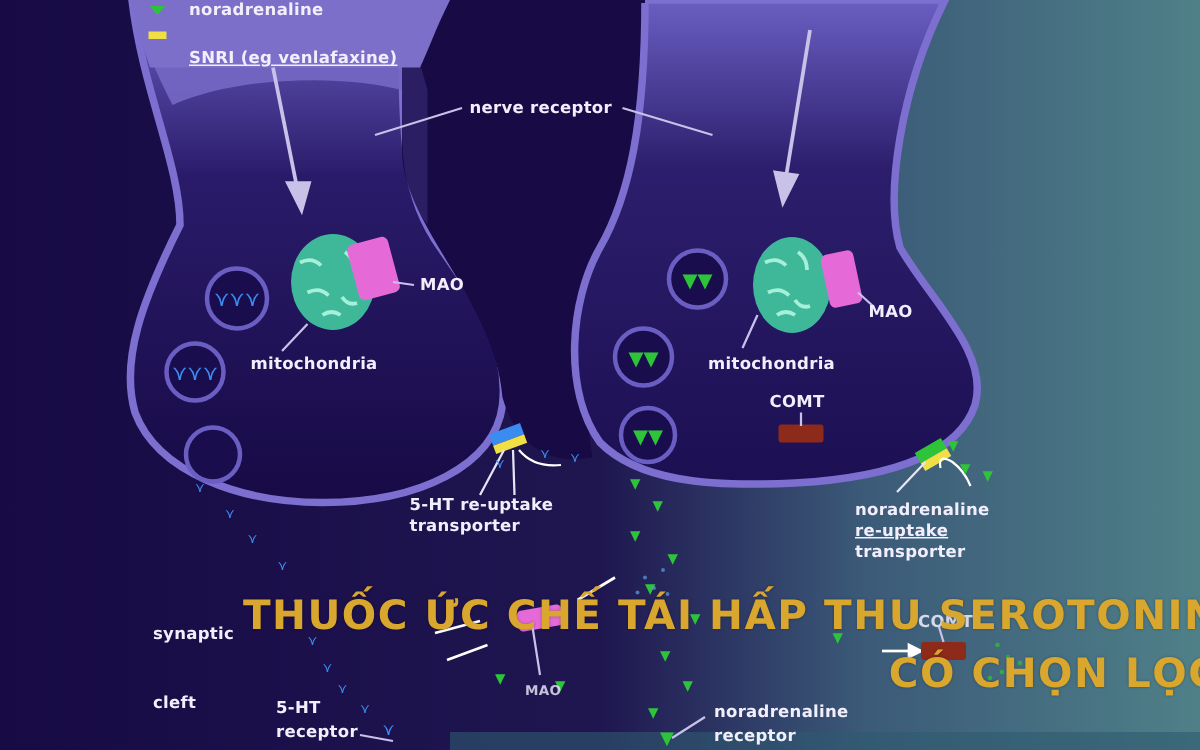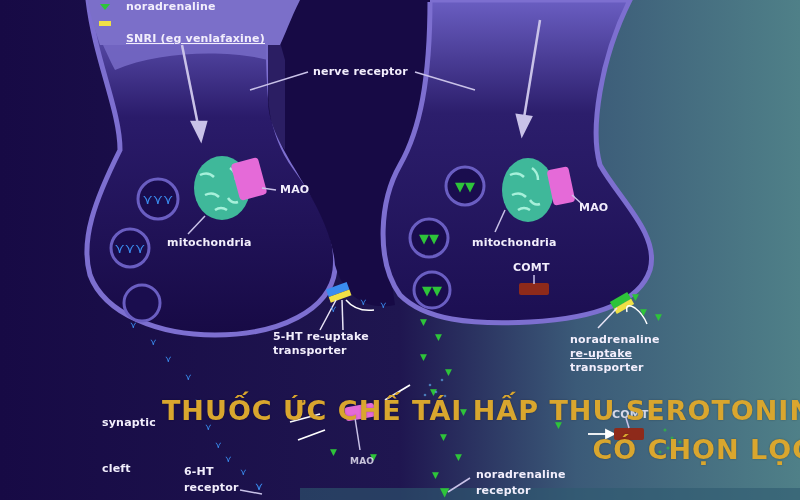--- a/index.html
+++ b/index.html
@@ -206,21 +206,21 @@
 <div class="lbl" style="left:273px;top:330px;">5-HT re-uptake</div>
 <div class="lbl" style="left:273px;top:344px;">transporter</div>
 
 <div class="lbl" style="left:570px;top:333px;">noradrenaline</div>
 <div class="lbl" style="left:570px;top:347px;text-decoration:underline;">re-uptake</div>
 <div class="lbl" style="left:570px;top:361px;">transporter</div>
 
 <div class="lbl" style="left:102px;top:416px;">synaptic</div>
 <div class="lbl" style="left:102px;top:446px;margin-top:16px;">cleft</div>
 
-<div class="lbl" style="left:184px;top:465px;">6-HT</div>
+<div class="lbl" style="left:184px;top:465px;">5-HT</div>
 <div class="lbl" style="left:184px;top:481px;">receptor</div>
 
 <div class="lbl" style="left:476px;top:468px;">noradrenaline</div>
 <div class="lbl" style="left:476px;top:484px;">receptor</div>
 
 <div class="lbl" style="left:612px;top:408px;opacity:0.85;">COMT</div>
 <div class="lbl" style="left:350px;top:455px;font-size:9px;opacity:0.8;">MAO</div>
 
 <div class="title" style="top:395px;">THUỐC ỨC CHẾ TÁI HẤP THU SEROTONIN</div>
 <div class="title" style="top:434px;">CÓ CHỌN LỌC</div>

